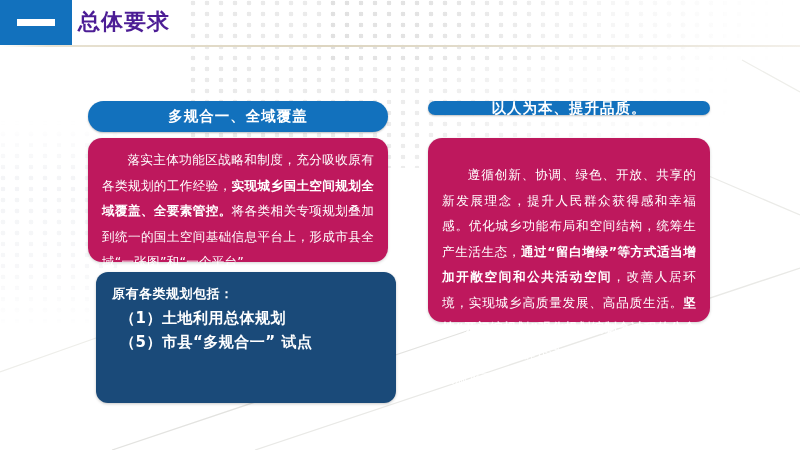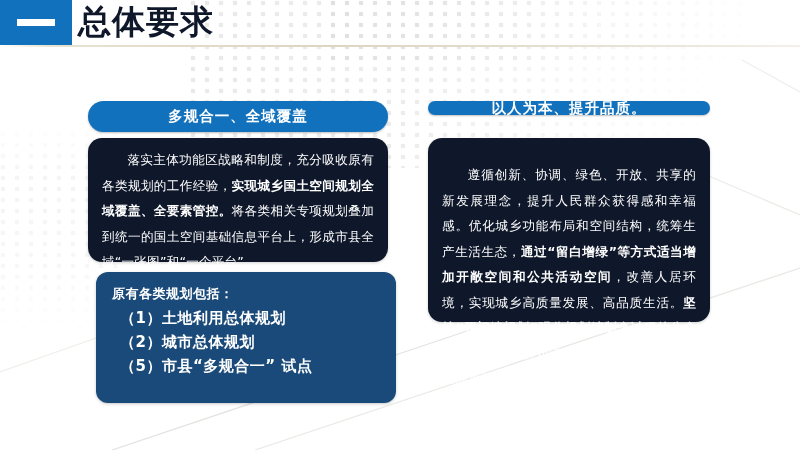--- a/index.html
+++ b/index.html
@@ -94,23 +94,23 @@
     left: 17px;
     top: 19px;
     width: 38px;
     height: 7px;
     background: #ffffff;
   }
   .hdr-title {
     position: absolute;
     left: 78px;
     top: 6px;
-    font-size: 33px;
-    font-weight: bold;
-    color: #0f172a;
+    font-size: 22px;
+    font-weight: bold;
+    color: #4c1d95;
     letter-spacing: 1px;
     line-height: 32px;
     white-space: nowrap;
   }
 
   
   .card-pill {
     position: absolute;
     border-radius: 16px;
     background: #1271bd;
@@ -120,21 +120,21 @@
     letter-spacing: 1px;
     display: flex;
     align-items: center;
     justify-content: center;
     box-shadow: 0 1px 2px rgba(0,0,0,0.25);
     text-align: right;
   }
   .card-body {
     position: absolute;
     border-radius: 14px;
-    background: #0f172a;
+    background: #be185d;
     color: #ffffff;
     box-shadow: 0 1px 3px rgba(0,0,0,0.18);
   }
   .card-body p {
     margin: 0;
     font-size: 12.6px;
     line-height: 25.5px;
     letter-spacing: 0.2px;
     text-align: justify;
     text-justify: inter-ideograph;
@@ -202,21 +202,20 @@
   <div class="hdr-title">总体要求</div>
 
   <div class="card-pill" id="left-pill">多规合一、全域覆盖</div>
   <div class="card-body" id="left-body">
     <p><span class="indent"></span><span>落实主体功能区战略和制度，充分吸收原有各类规划的工作经验，</span><b>实现城乡国土空间规划全域覆盖、全要素管控。</b><span>将各类相关专项规划叠加到统一的国土空间基础信息平台上，形成市县全域“一张图”和“一个平台”。</span></p>
   </div>
 
   <div id="left-list">
     <div class="list-head">原有各类规划包括：</div>
     <div class="list-item">（1）土地利用总体规划</div>
-    <div class="list-item">（2）城市总体规划</div>
     <div class="list-item">（5）市县“多规合一” 试点</div>
   </div>
 
   <div class="card-pill" id="right-pill">以人为本、提升品质。</div>
   <div class="card-body" id="right-body">
     <p><span class="indent"></span><span>遵循创新、协调、绿色、开放、共享的新发展理念，提升人民群众获得感和幸福感。优化城乡功能布局和空间结构，统筹生产生活生态，</span><b>通过“留白增绿”等方式适当增加开敞空间和公共活动空间</b><span>，改善人居环境，实现城乡高质量发展、高品质生活。</span><b>坚持“开门编规划”强化规划编制全过程的公众参与</b><span>，把人民群众满意度作为衡量规划编制实施水平的标准。</span></p>
   </div>
 
 </div>
 

